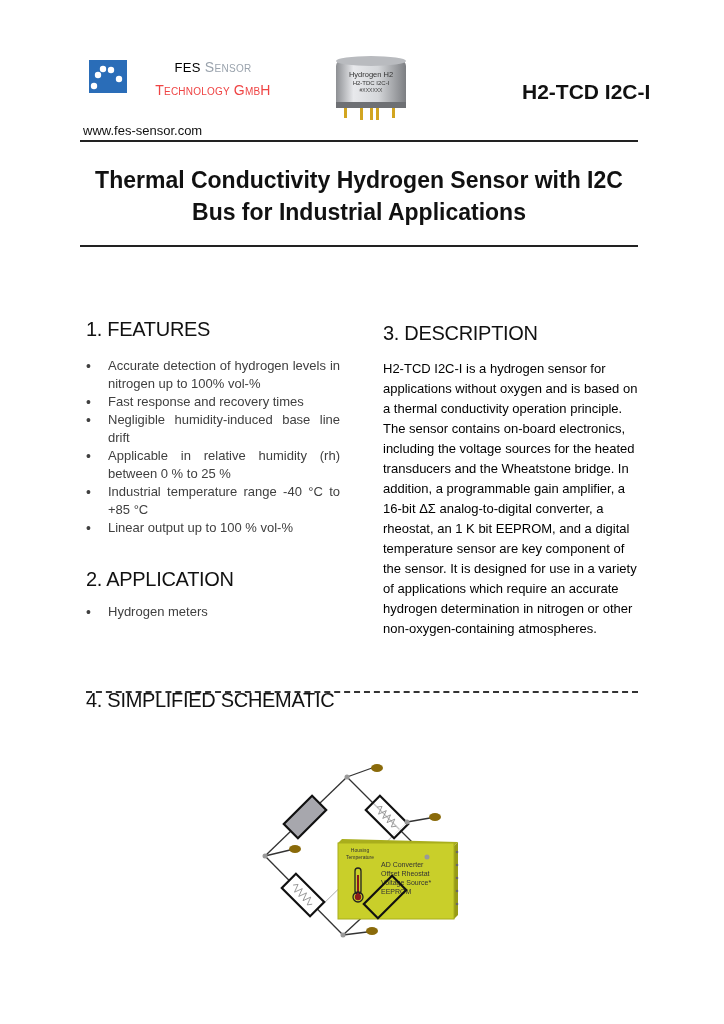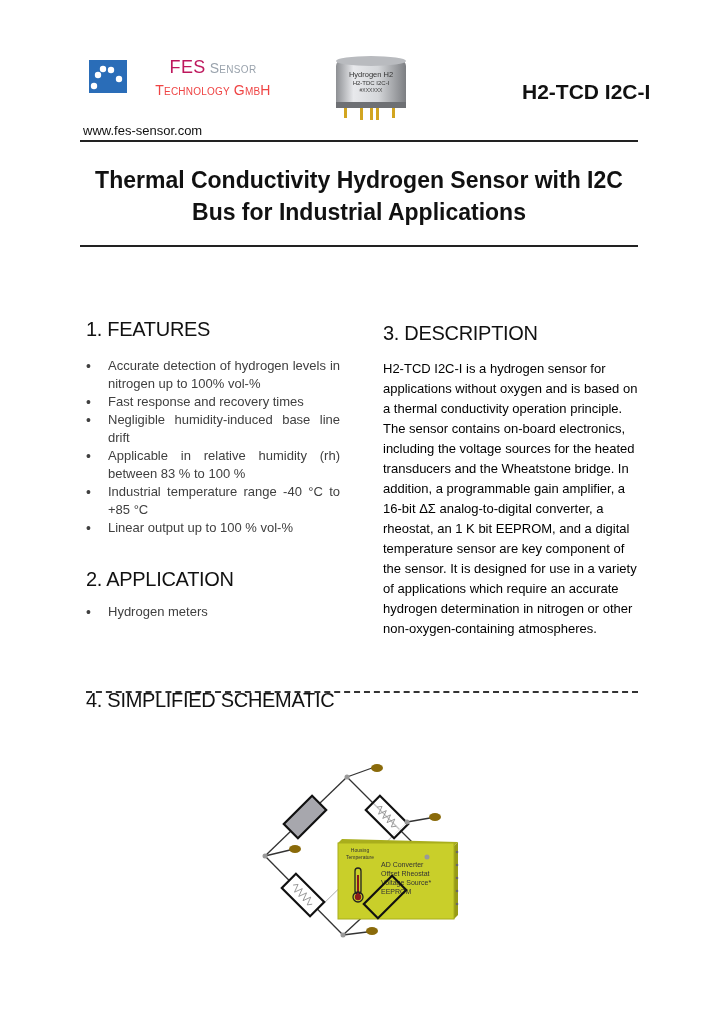--- a/index.html
+++ b/index.html
@@ -4,21 +4,21 @@
 <style>
   html, body { margin: 0; padding: 0; background: #ffffff; }
   body { width: 724px; height: 1024px; position: relative; overflow: hidden;
          font-family: "Liberation Sans", "DejaVu Sans", sans-serif; color: #111; }
   .abs { position: absolute; }
 
   
   .logo-box { left: 89px; top: 60px; width: 38px; height: 33px; background: #2a6db8; }
   .company { left: 143px; top: 56px; width: 140px; text-align: center; line-height: 22px; }
   .company .l1 { font-size: 14px; color: #9aa3ad; letter-spacing: 0.3px; }
-  .company .l1 .fes { color: #be185d; font-size: 18px; }
+  .company .l1 .fes { color: #000000; font-size: 13px; }
   .company .l2 { font-size: 14px; color: #ef4444; letter-spacing: 0.2px; }
   .product-photo { left: 330px; top: 52px; width: 82px; height: 70px; }
   .model { left: 522px; top: 80px; font-size: 21px; font-weight: bold; color: #111; }
   .url { left: 83px; top: 123px; font-size: 13px; color: #111; }
   .rule-top { left: 80px; top: 140px; width: 558px; height: 2px; background: #222; }
 
   .doc-title { left: 80px; top: 164px; width: 558px; text-align: center; font-size: 23px;
                font-weight: bold; line-height: 32px; color: #111; }
   .rule-title { left: 80px; top: 245px; width: 558px; height: 2px; background: #222; }
 
@@ -88,21 +88,21 @@
 <div class="abs rule-top"></div>
 
 <div class="abs doc-title">Thermal Conductivity Hydrogen Sensor with I2C Bus for Industrial Applications</div>
 <div class="abs rule-title"></div>
 
 <div class="abs h2 feat-h">1. FEATURES</div>
 <ul class="abs bul feat-list">
   <li>Accurate detection of hydrogen levels in nitrogen up to 100% vol-%</li>
   <li>Fast response and recovery times</li>
   <li>Negligible humidity-induced base line drift</li>
-  <li>Applicable in relative humidity (rh) between 83 % to 100 %</li>
+  <li>Applicable in relative humidity (rh) between 0 % to 25 %</li>
   <li>Industrial temperature range -40 °C to +85 °C</li>
   <li>Linear output up to 100 % vol-%</li>
 </ul>
 
 <div class="abs h2 app-h">2. APPLICATION</div>
 <ul class="abs bul app-list">
   <li>Hydrogen meters</li>
 </ul>
 
 <div class="abs h2 desc-h">3. DESCRIPTION</div>

